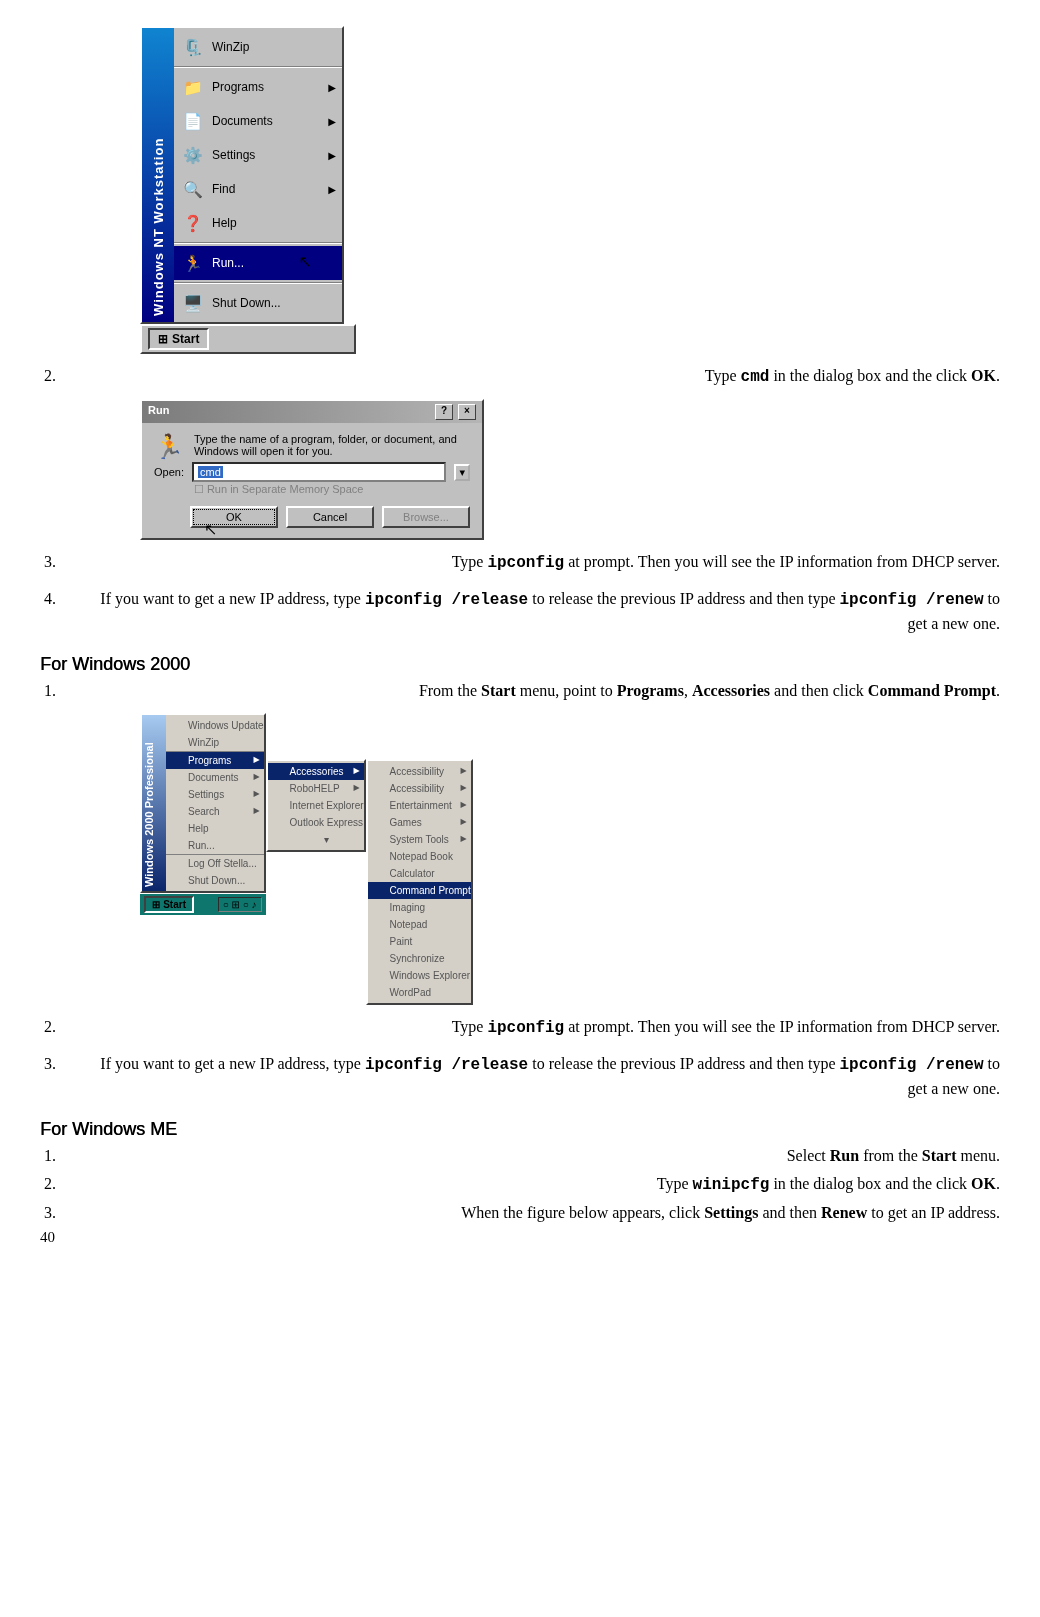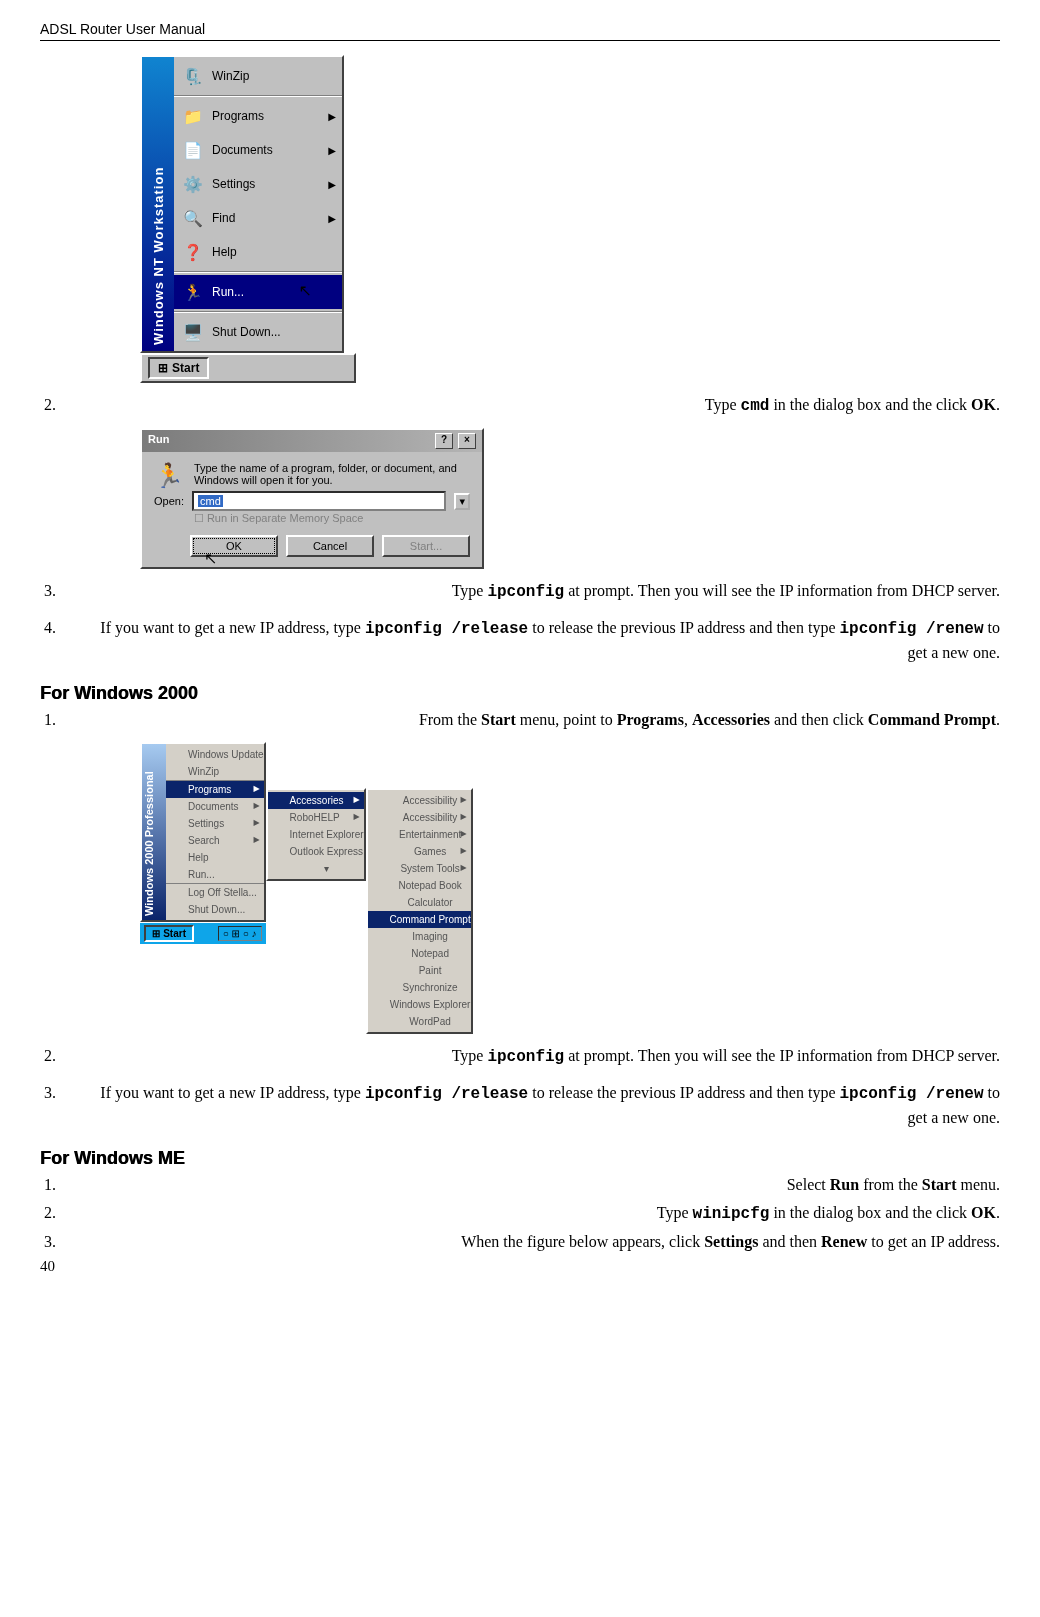--- a/index.html
+++ b/index.html
@@ -38,21 +38,21 @@
     flex: 1;
     text-align: right;
   }
   .mono {
     font-family: "Courier New", monospace;
     font-weight: bold;
   }
   .bold { font-weight: bold; }
   .section-h {
     font-family: Verdana, Arial, sans-serif;
-    font-weight: bold;
+    font-weight: normal;
     font-size: 18px;
     margin-top: 18px;
     margin-bottom: 2px;
     text-shadow: 0.5px 0 0 #000;
   }
   .img-placeholder {
     margin-left: 100px;
     margin-top: 6px;
     margin-bottom: 6px;
     display: inline-block;
@@ -254,21 +254,21 @@
     background: linear-gradient(#0a246a,#a6caf0);
     color:#fff;
     writing-mode: vertical-rl;
     transform: rotate(180deg);
     font-weight:bold;
     font-size:11px;
     padding:4px 1px;
   }
   .w2k-main { display:flex; }
   .w2k-task {
-    background:#0ea5e9;
+    background:#0f766e;
     border-top:1px solid #fff;
     padding:2px 4px;
     display:flex;
     align-items:center;
     gap:6px;
     font-size:10px;
   }
   .w2k-task .sbtn {
     border:2px solid #404040;
     border-right-color:#fff;
@@ -289,23 +289,20 @@
     position:absolute;
     font-size:16px;
     color:#000;
     pointer-events:none;
   }
 </style>
 </head>
 <body>
 
 <div class="page">
-  <div class="header-line">
-    <span class="header-title">ADSL Router User Manual</span>
-  </div>
 
   
   <div class="img-placeholder">
     <div class="startmenu">
       <div class="sidebar">Windows NT Workstation</div>
       <ul>
         <li>
             <span class="ico">🗜️</span>
             <span>WinZip</span>
           </li>
@@ -382,21 +379,21 @@
           <span>Open:</span>
           <span class="open-input"><span style="background:#316ac5;color:#fff;padding:0 2px;">cmd</span></span>
           <span style="border:2px outset #fff;padding:0 3px;">▾</span>
         </div>
         <div class="row">
           <span class="sep-opt">☐ <span>Run in Separate Memory Space</span></span>
         </div>
         <div class="btnrow" style="position:relative;">
           <span class="btn focus"><span>OK</span></span>
           <span class="btn"><span>Cancel</span></span>
-          <span class="btn disabled"><span>Start...</span></span>
+          <span class="btn disabled"><span>Browse...</span></span>
           <span class="cursor" style="left:50px;top:14px;">↖</span>
         </div>
       </div>
     </div>
   </div>
 
   
   <div class="ol-item">
     <div class="ol-num">3.</div>
     <div class="ol-body">
@@ -450,21 +447,21 @@
       </div>
       <div class="w2k-col" style="margin-top:46px;">
         <ul>
           <li class="sel"><span>Accessories</span><span class="arr">▶</span></li>
           <li><span>RoboHELP</span><span class="arr">▶</span></li>
           <li><span>Internet Explorer</span></li>
           <li><span>Outlook Express</span></li>
           <li style="text-align:center;">▾</li>
         </ul>
       </div>
-      <div class="w2k-col" style="margin-top:46px;text-align:center;">
+      <div class="w2k-col" style="margin-top:46px;">
         <ul>
           <li><span>Accessibility</span><span class="arr">▶</span></li>
           <li><span>Accessibility</span><span class="arr">▶</span></li>
           <li><span>Entertainment</span><span class="arr">▶</span></li>
           <li><span>Games</span><span class="arr">▶</span></li>
           <li><span>System Tools</span><span class="arr">▶</span></li>
           <li><span>Notepad Book</span></li>
           <li><span>Calculator</span></li>
           <li class="sel"><span>Command Prompt</span></li>
           <li><span>Imaging</span></li>

